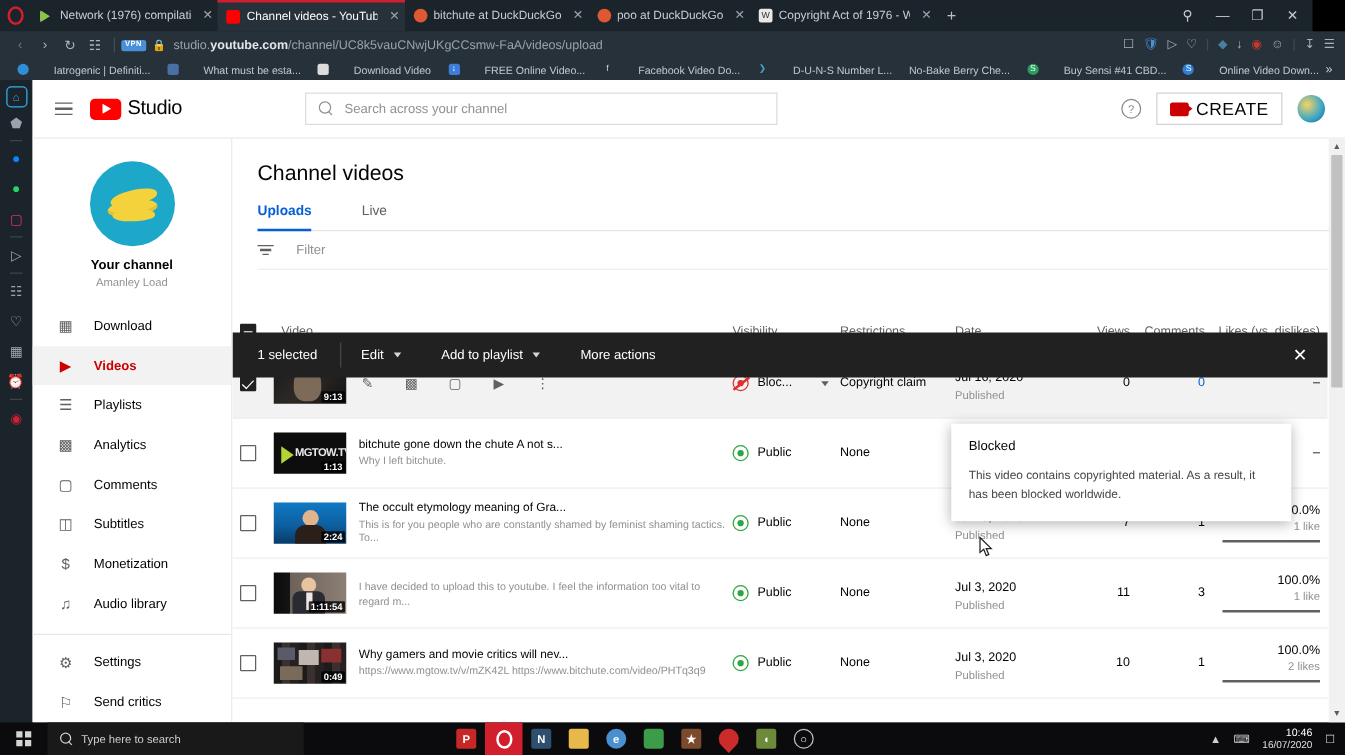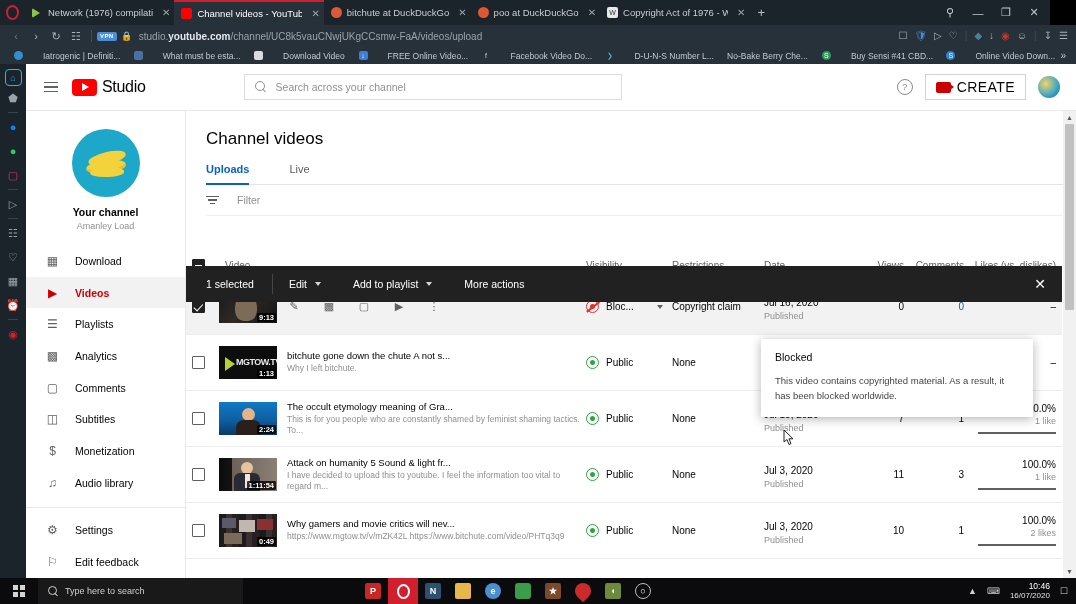--- a/index.html
+++ b/index.html
@@ -470,21 +470,21 @@
           </div>
 
           <div class="sidesep"></div>
 
           <div class="navitem">
             <span class="nico">⚙</span>
             <span class="nlabel">Settings</span>
           </div>
           <div class="navitem">
             <span class="nico">⚐</span>
-            <span class="nlabel">Edit feedback</span>
+            <span class="nlabel">Send critics</span>
           </div>
         </div>
 
         <div class="content">
           <div class="content-pad">
             <div class="page-title">Channel videos</div>
             <div class="tabsrow">
               <div class="ctab active">Uploads</div>
               <div class="ctab">Live</div>
             </div>
@@ -625,21 +625,20 @@
           <div class="trow">
             <span class="chk"></span>
             <span class="thumbcell">
               <span class="thumb" style="background:linear-gradient(90deg,#0b0b0b 0%,#141414 22%,#6c625a 23%,#8c8075 100%);">
                  <span style="position:absolute;left:22px;top:4px;width:12px;height:12px;border-radius:50%;background:#e8c3a0;"></span>
                  <span style="position:absolute;left:15px;top:15px;width:26px;height:18px;background:#2a2a33;border-radius:6px 6px 0 0;"></span>
                  <span style="position:absolute;left:26px;top:16px;width:5px;height:14px;background:#f0e6e6;"></span>
                  <span class="dur">1:11:54</span>
               </span>
               <span class="vmeta">
-                <div class="vtitle">Attack on humanity 5 Sound &amp; light fr...</div>
                 <div class="vdesc">I have decided to upload this to youtube. I feel the information too vital to regard m...</div>
               </span>
             </span>
             <span class="col-vis">
               <span class="visbadge">
                 <span class="eye"></span>
                 <span>Public</span>
               </span>
             </span>
             <span class="col-res cellv">None</span>

